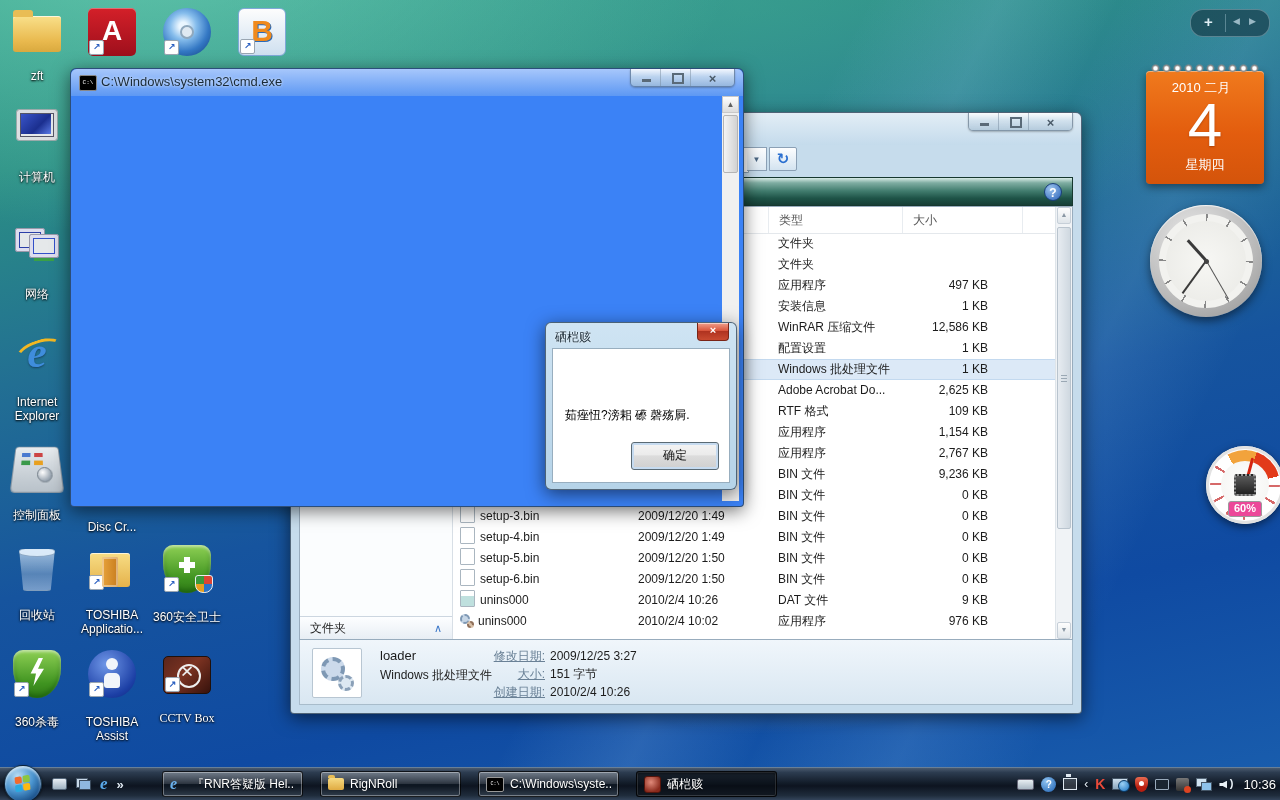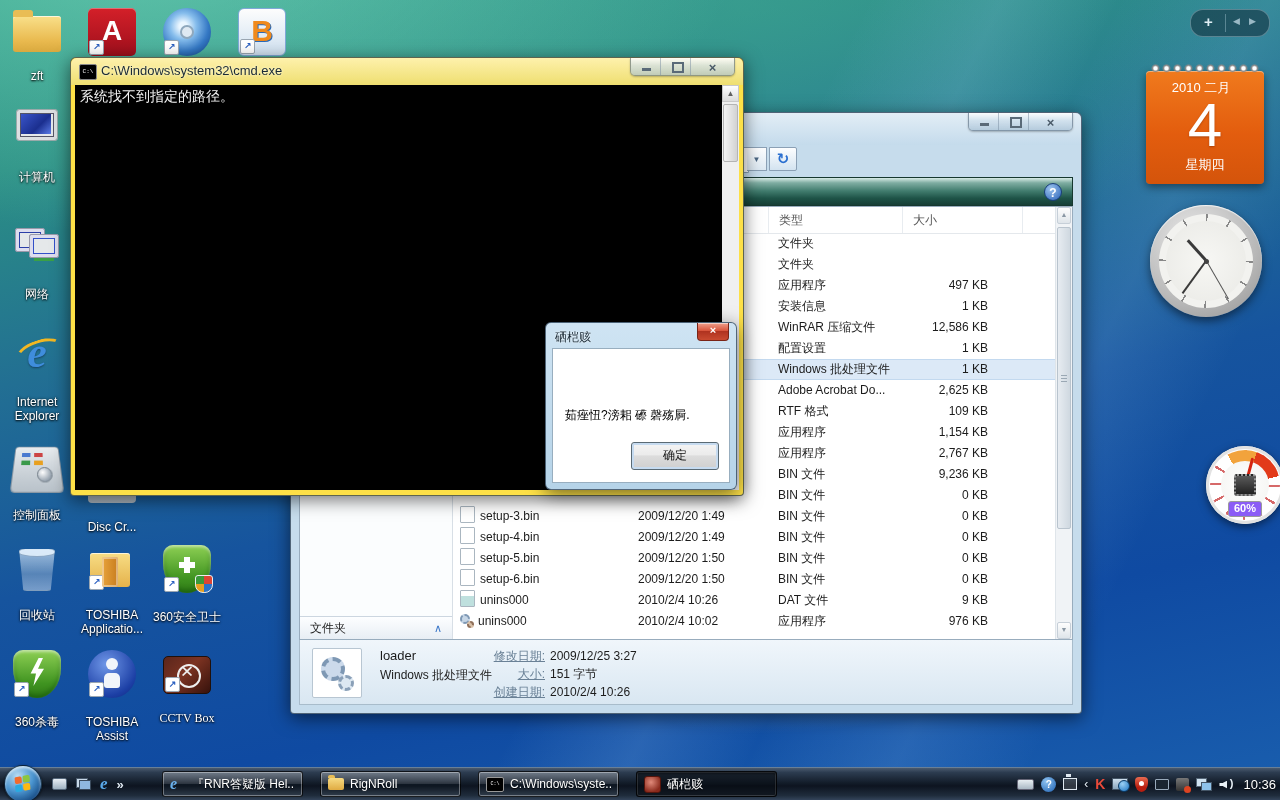--- a/index.html
+++ b/index.html
@@ -132,21 +132,21 @@
   .dicon{position:absolute;left:12px;top:8px;width:48px;height:48px;background:#fff;border:1px solid #b8c6d2;border-radius:2px;}
   .dicon:before{content:"";position:absolute;left:8px;top:8px;width:24px;height:24px;border-radius:50%;border:4px dashed #7e98b4;background:#ccdaeb;box-sizing:border-box;}
   .dicon:after{content:"";position:absolute;right:7px;bottom:6px;width:16px;height:16px;border-radius:50%;border:3px dashed #8aa0b8;background:#dde8f2;box-sizing:border-box;}
   .dname{position:absolute;left:80px;top:8px;font-size:13px;color:#1c1c1c;}
   .dtype{position:absolute;left:80px;top:27px;font-size:12px;color:#1c1c1c;}
   .dfields{position:absolute;left:150px;top:7px;}
   .dfrow{height:18px;font-size:12px;line-height:18px;}
   .dflabel{display:inline-block;width:95px;text-align:right;color:#6a8196;text-decoration:underline;}
   .dfvalue{color:#1c1c1c;margin-left:5px;}
   
-  .cmdwin{left:70px;top:57px;width:672px;height:437px;background:#fde047;}
+  .cmdwin{left:70px;top:68px;width:672px;height:437px;background:#3b82f6;}
   .cmdwin .titlebar{position:absolute;left:0;top:0;right:0;height:27px;border-radius:6px 6px 0 0;
     background:linear-gradient(rgba(255,255,255,.55),rgba(195,218,235,.25));}
   .cmdwin .capbtns{right:8px;}
   .cmd-ico{position:absolute;left:8px;top:6px;width:16px;height:14px;background:#000;border:1px solid #888;border-radius:2px;
     color:#fff;font-size:6px;line-height:13px;text-align:center;font-family:"Liberation Mono","DejaVu Sans Mono",monospace;}
   .cmd-title{position:absolute;left:30px;top:5px;font-size:13px;color:#1a2a36;text-shadow:0 0 3px rgba(255,255,255,.9);}
   .console{position:absolute;left:4px;top:27px;right:21px;bottom:5px;background:#000;}
   .console-text{padding:3px 5px;color:#f2f2f2;font-size:14px;font-family:"Liberation Sans","DejaVu Sans",sans-serif;}
   .cmd-scroll{position:absolute;right:4px;top:27px;bottom:5px;width:17px;background:#f0f0f0;}
   .cmd-scroll .up{position:absolute;left:0;right:0;top:0;height:17px;background:linear-gradient(#fefefe,#dcdcdc);border:1px solid #c8c8c8;box-sizing:border-box;
@@ -189,21 +189,21 @@
   .hand.s{width:1px;height:44px;background:#555;transform:rotate(150deg);}
   .clock .pin{position:absolute;left:50%;top:50%;width:5px;height:5px;margin:-2.5px;border-radius:50%;background:#444;z-index:3;}
   .gauge{position:absolute;border-radius:50%;background:#fff;
     box-shadow:0 3px 8px rgba(0,0,0,.5), inset 0 0 0 3px #e2e2e2;}
   .g-ticks{position:absolute;inset:4px;border-radius:50%;background:repeating-conic-gradient(#c44 0deg 4deg, transparent 4deg 30deg);opacity:.8;}
   .g-arc{position:absolute;inset:4px;border-radius:50%;background:conic-gradient(from -30deg, #f2a33c 0deg 50deg, #e23a1a 50deg 105deg, transparent 105deg 360deg);}
   .g-face{position:absolute;inset:15px;border-radius:50%;background:radial-gradient(#ffffff,#f3f3f0);}
   .g-needle{position:absolute;left:50%;top:50%;width:3px;height:36%;margin-left:-1.5px;background:#d42410;transform-origin:50% 0;border-radius:2px;z-index:2;}
   .g-chip{position:absolute;left:50%;top:50%;width:22px;height:22px;margin:-11px;border-radius:3px;background:linear-gradient(#5a5a5a,#222);border:2px dotted #999;box-sizing:border-box;z-index:3;}
   .g-badge{position:absolute;left:50%;bottom:7px;transform:translateX(-50%);padding:0 5px;height:14px;border-radius:3px;
-    background:#8b5cf6;border:1px solid #9a9a9a;color:#fff;font-size:11px;font-weight:bold;line-height:13px;z-index:4;}
+    background:#ec4899;border:1px solid #9a9a9a;color:#fff;font-size:11px;font-weight:bold;line-height:13px;z-index:4;}
   .gauge.cpu{left:1144px;top:487px;width:94px;height:94px;z-index:2;}
   .gauge.ram{left:1206px;top:446px;width:78px;height:78px;}
   .gauge.cpu .g-needle{transform:rotate(230deg);}
   .gauge.ram .g-needle{transform:rotate(195deg);}
   
   .taskbar{position:absolute;left:0;right:0;bottom:0;height:32px;
     background:linear-gradient(180deg,#4a5a6e 0%,#2c3c50 14%,#131d2a 46%,#0d1420 56%,#1f2c3c 86%,#33445a 100%);
     border-top:1px solid rgba(160,190,215,.5);z-index:50;}
   .orb{position:absolute;left:4px;top:-3px;width:36px;height:36px;border-radius:50%;
     background:radial-gradient(circle at 35% 28%,#b8dcf5,#4a94cf 45%,#0e3f78 85%);
@@ -544,23 +544,20 @@
     <div class="cmd-title">C:\Windows\system32\cmd.exe</div>
     <div class="capbtns">
       <span class="cb">
           <span class="g-min"></span>
         </span>
       <span class="cb">
           <span class="g-max"></span>
         </span>
       <span class="cb"><span class="g-close">×</span></span>
     </div>
-    <div class="console">
-      <div class="console-text">系统找不到指定的路径。</div>
-    </div>
     <div class="cmd-scroll">
       <div class="up">▲</div>
       <div class="thumb"></div>
     </div>
   </div>
 
   <div class="window dialog">
     <div class="dtitle">硒桤赅</div>
     <div class="dlg-close">×</div>
     <div class="dbody">

